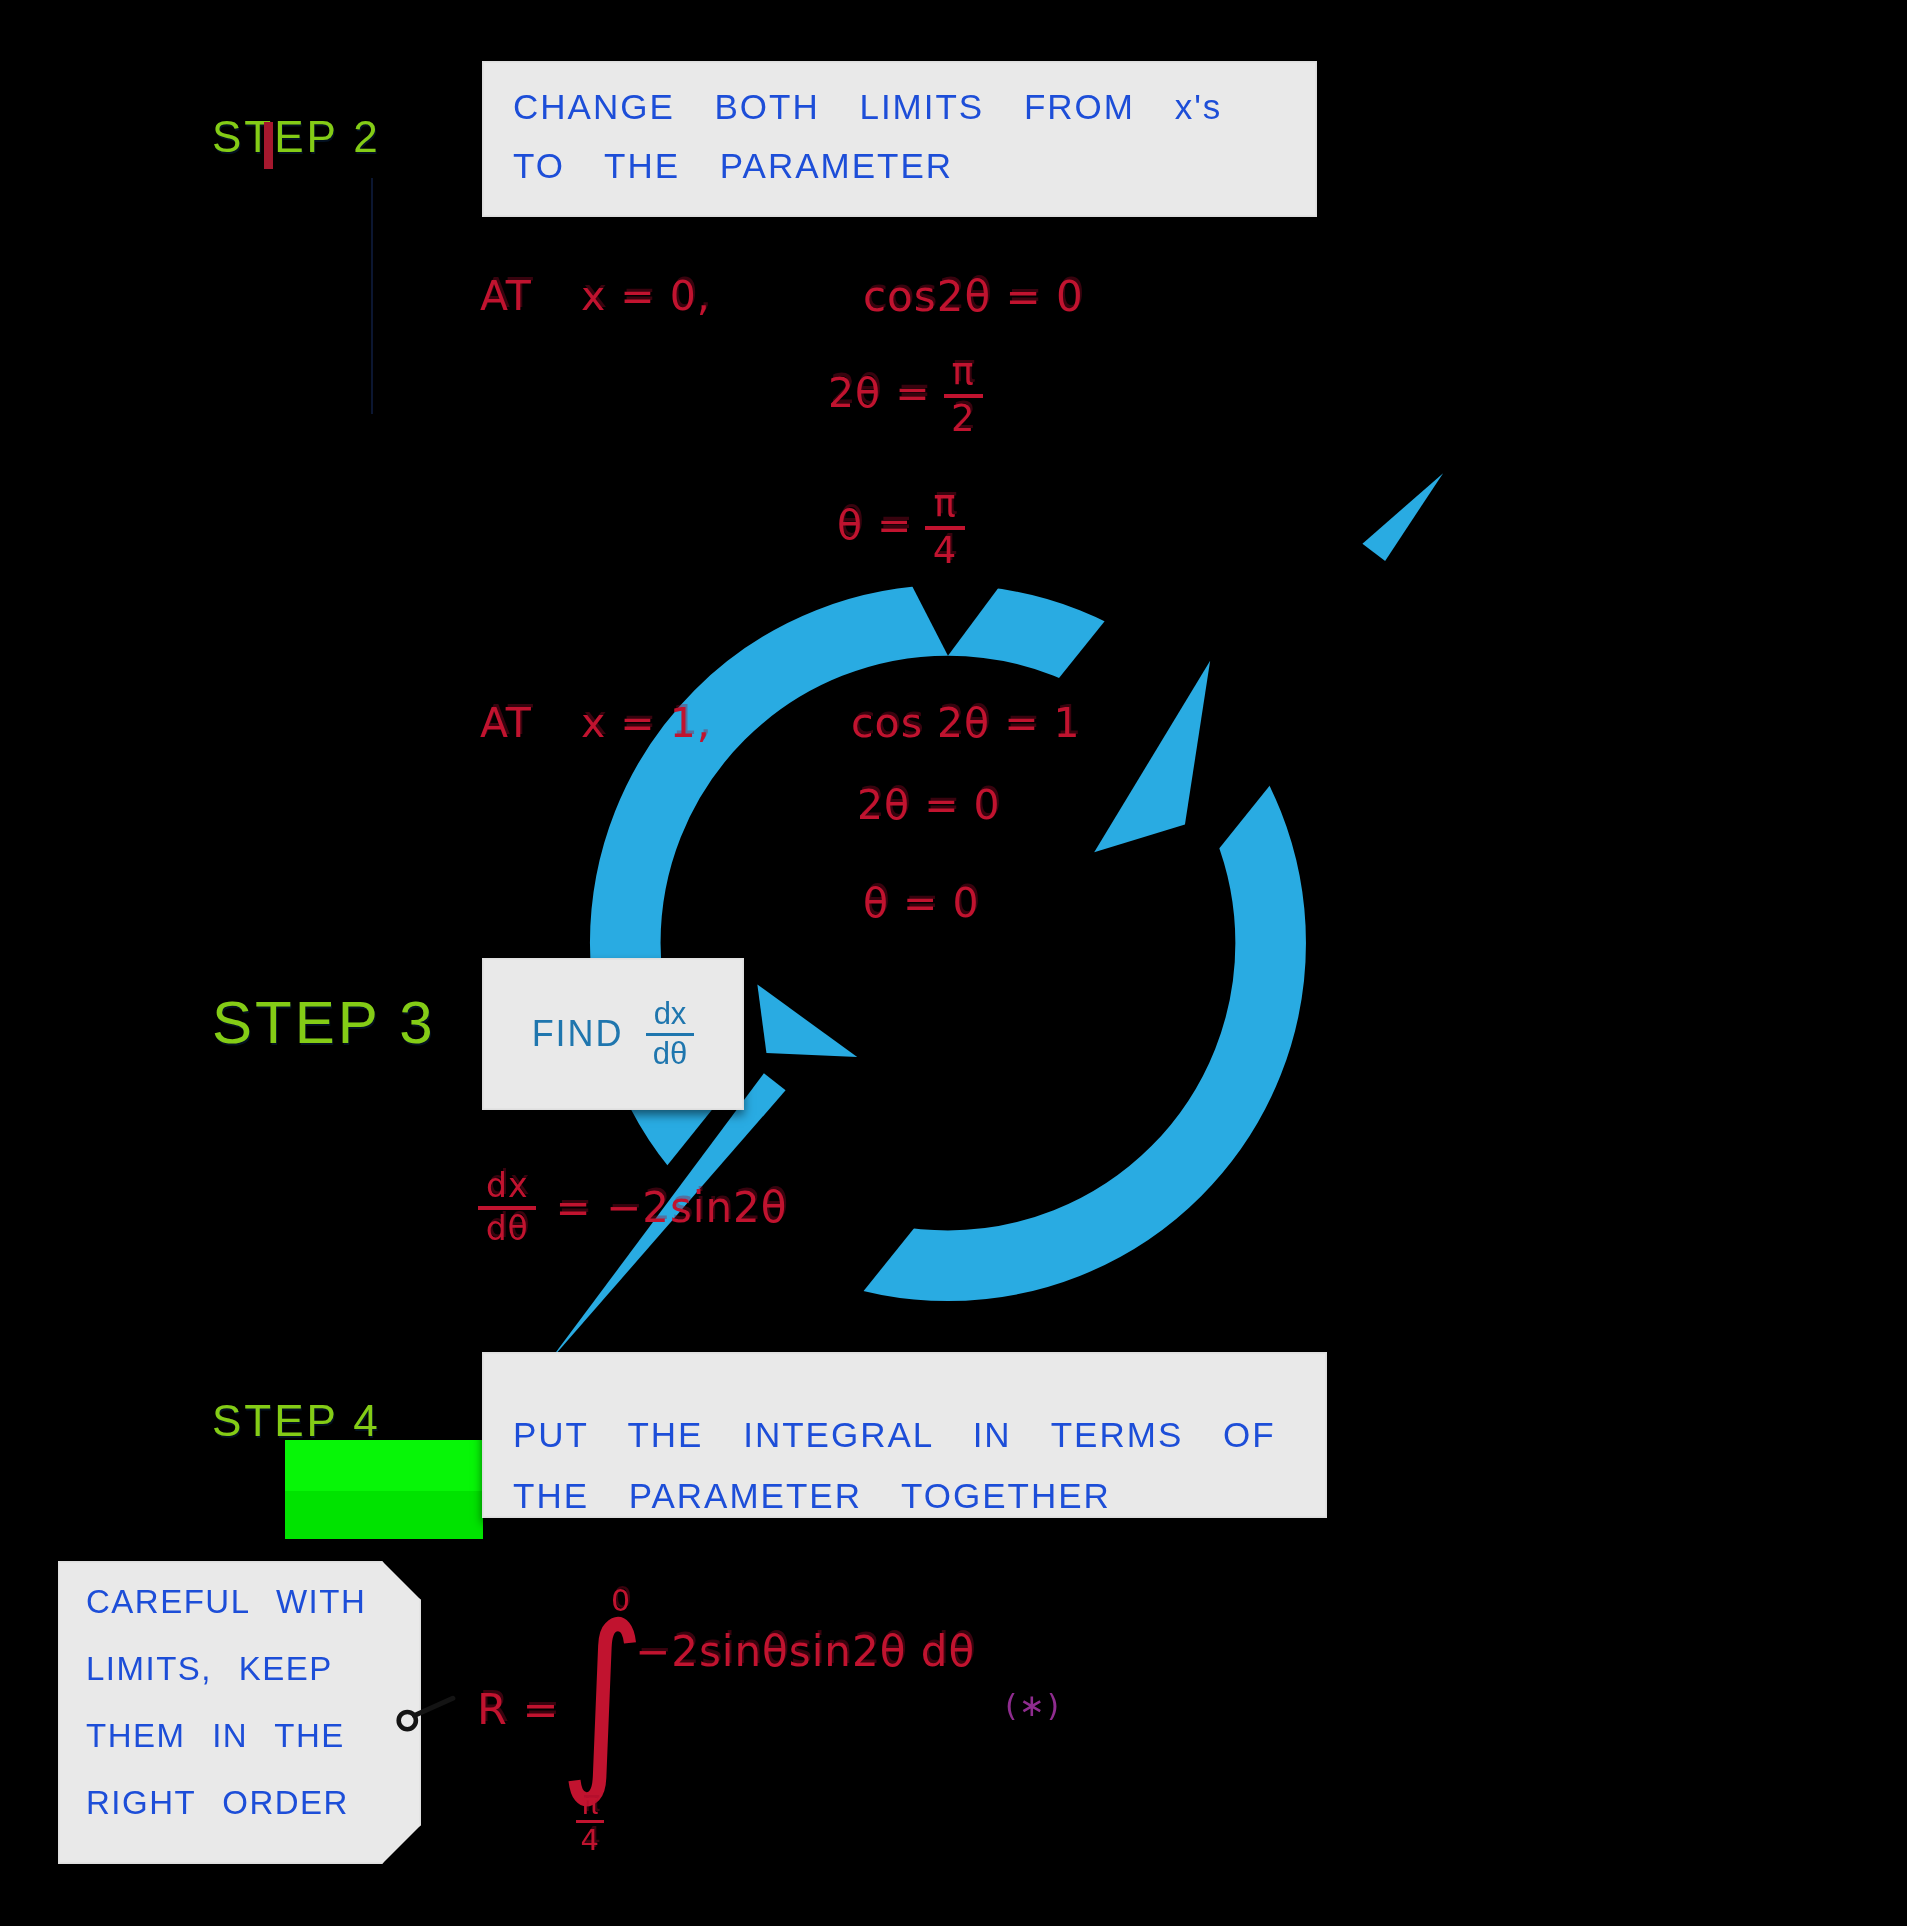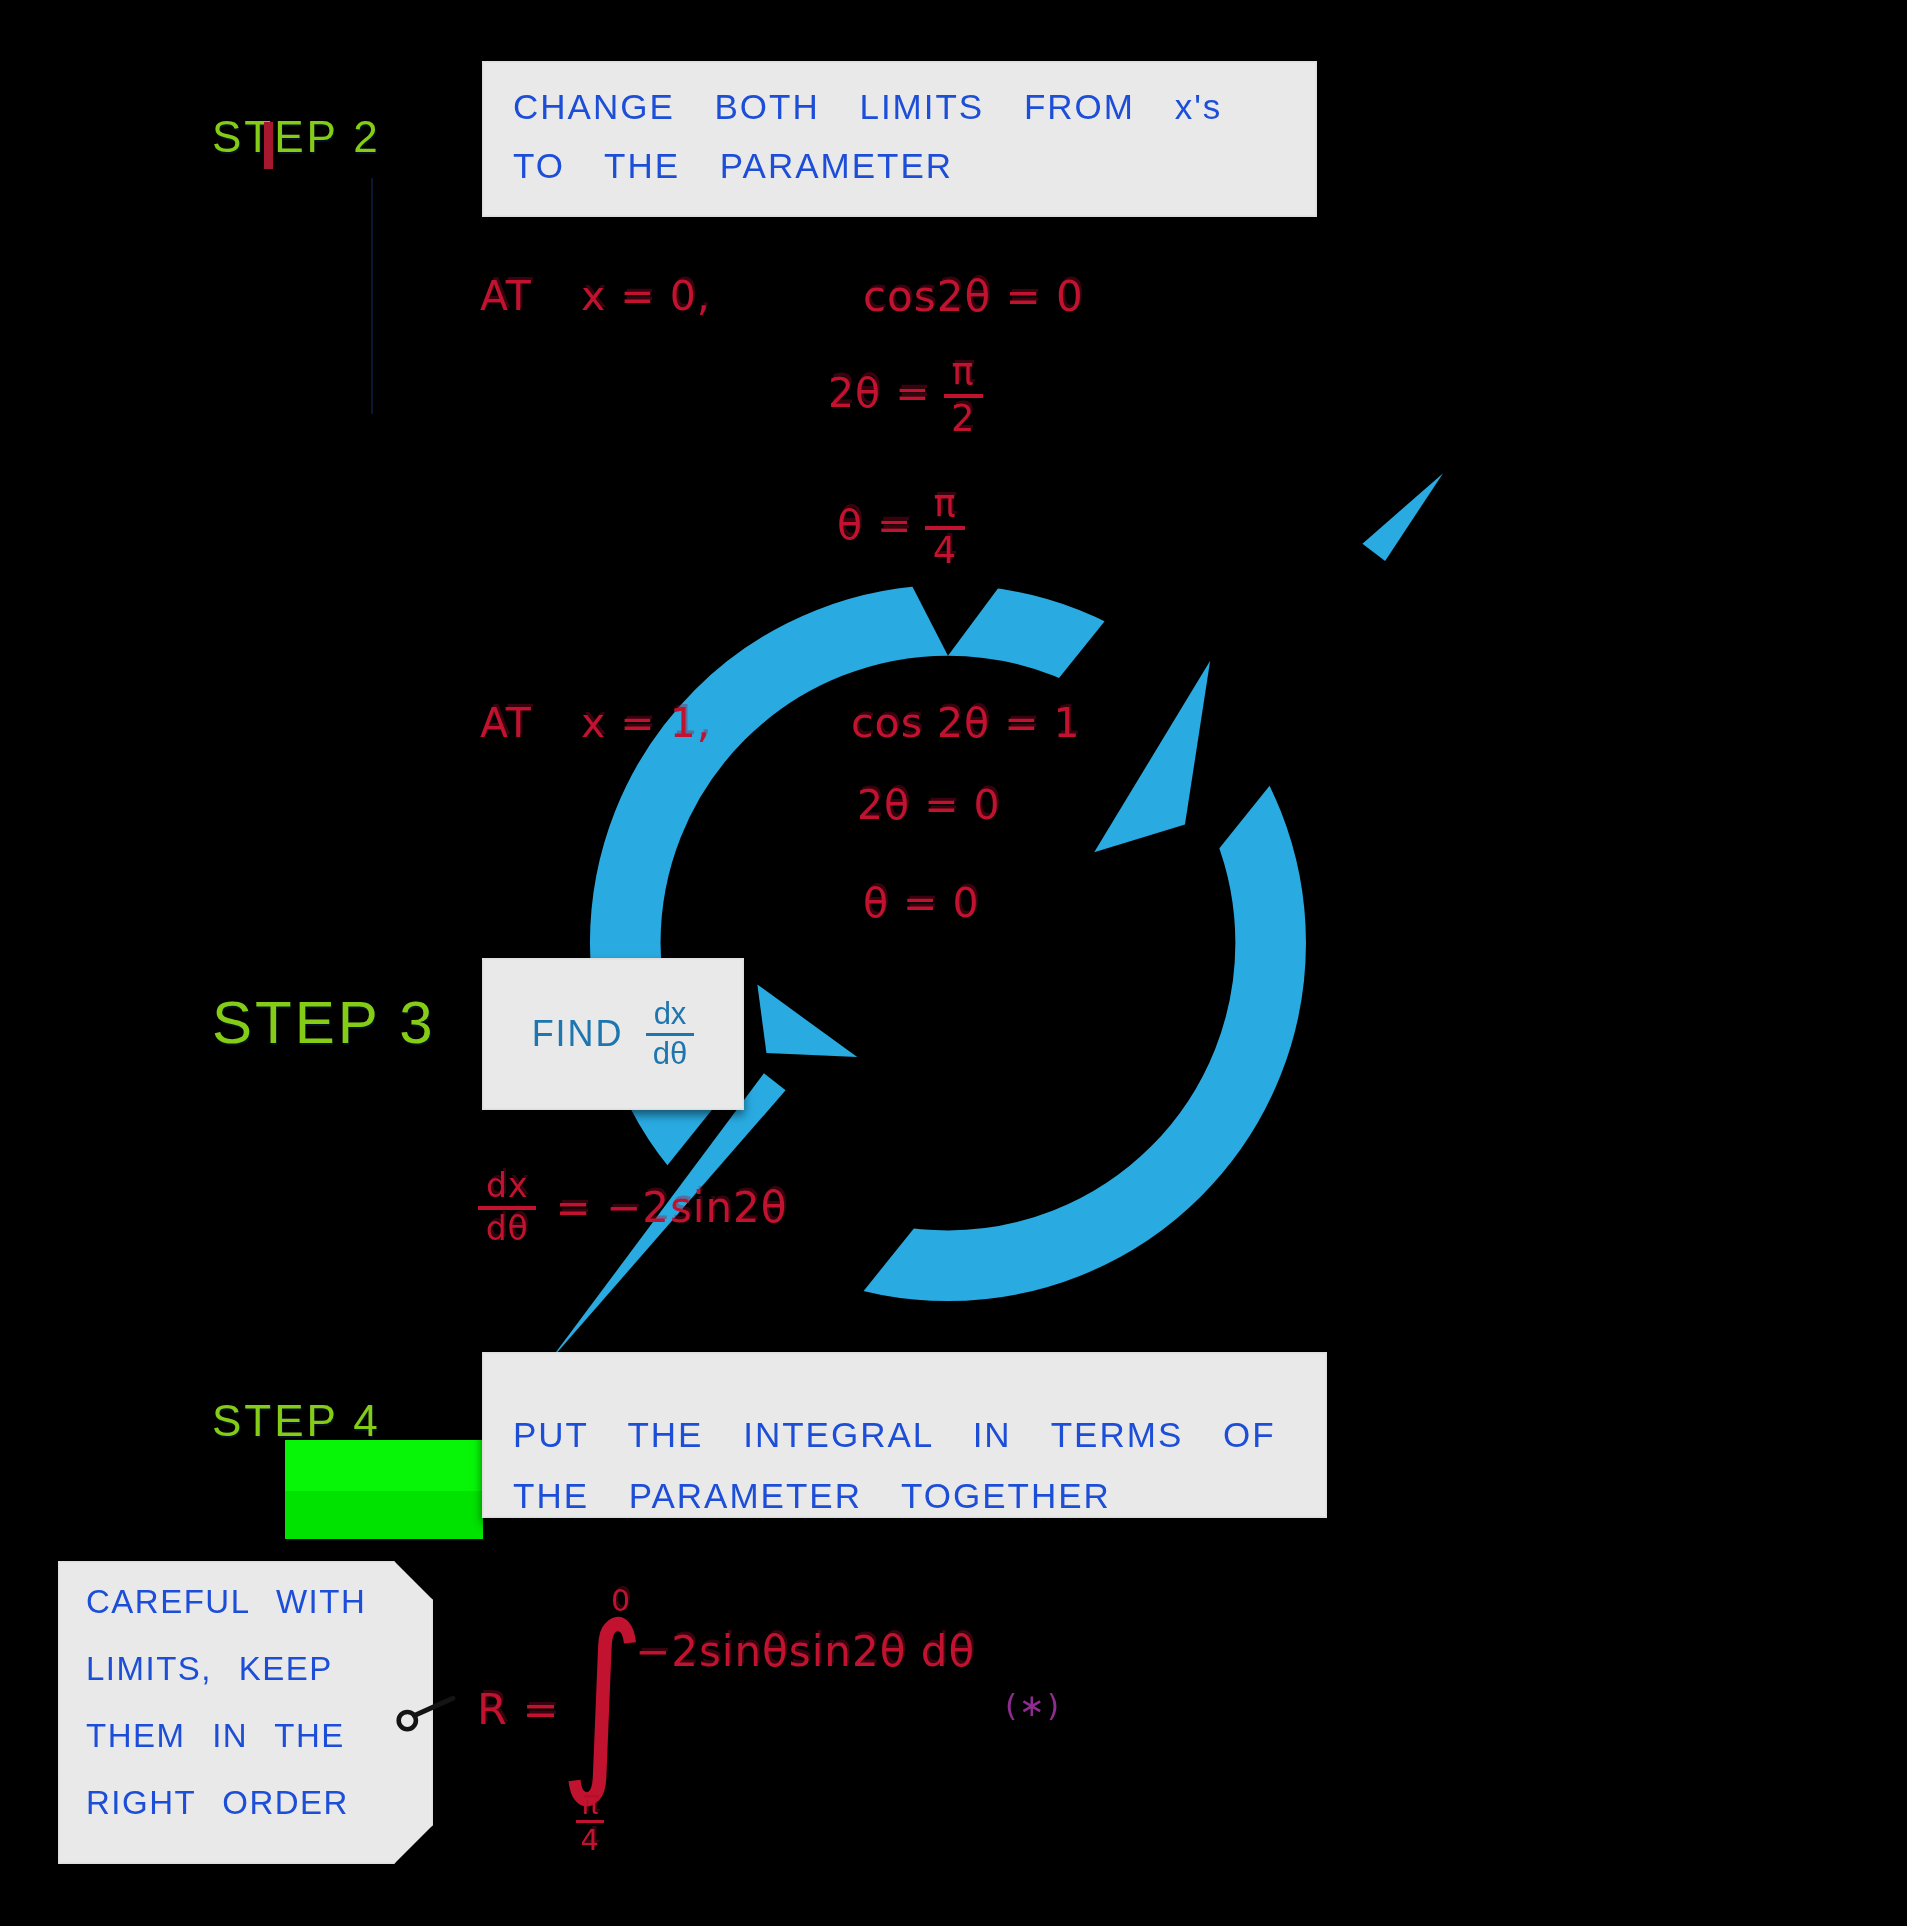--- a/index.html
+++ b/index.html
@@ -42,21 +42,21 @@
   #deriv{left:478px;top:1169px;display:flex;align-items:center;gap:19px;z-index:3;}
   #deriv .frac{font-size:33px;}
   #deriv .rhs{font-size:42px;}
   #step4-label{left:212px;top:1396px;font-size:44px;}
   #green-rect{left:285px;top:1440px;width:198px;height:99px;z-index:2;
               background:linear-gradient(#07f607 0 52%,#00e300 52% 100%);}
   #step4-box{left:482px;top:1352px;width:845px;height:166px;}
   #step4-box .txt{position:absolute;left:31px;font-size:35px;margin-top:34px;}
   #step4-line1{top:29px;} #step4-line2{top:90px;}
   #careful-box{left:58px;top:1561px;width:363px;height:303px;
-               clip-path:polygon(0 0,calc(100% - 39px) 0,100% 39px,100% calc(100% - 39px),calc(100% - 39px) 100%,0 100%);padding-left:12px;}
+               clip-path:polygon(0 0,calc(100% - 39px) 0,100% 39px,100% calc(100% - 39px),calc(100% - 39px) 100%,0 100%);}
   #careful-box .txt{position:absolute;left:28px;font-size:33px;letter-spacing:1.5px;word-spacing:16px;}
   #careful-l1{top:22px;} #careful-l2{top:89px;} #careful-l3{top:156px;} #careful-l4{top:223px;}
   #int-lhs{left:477px;top:1684px;font-size:43px;}
   #int-sign{left:559px;top:1583px;font-size:166px;transform:scaleY(1.18);transform-origin:top left;
             text-shadow:none;z-index:3;}
   #int-upper{left:611px;top:1583px;font-size:30px;}
   #int-lower{left:576px;top:1789px;}
   #int-lower .frac{font-size:29px;} #int-lower .frac .num{border-bottom-width:3px;padding:0 5px 1px 5px;}
   #int-body{left:635px;top:1627px;font-size:42px;}
   #int-mark{left:1005px;top:1687px;font-size:31px;color:#8F2C8F;font-family:"DejaVu Sans",sans-serif;

